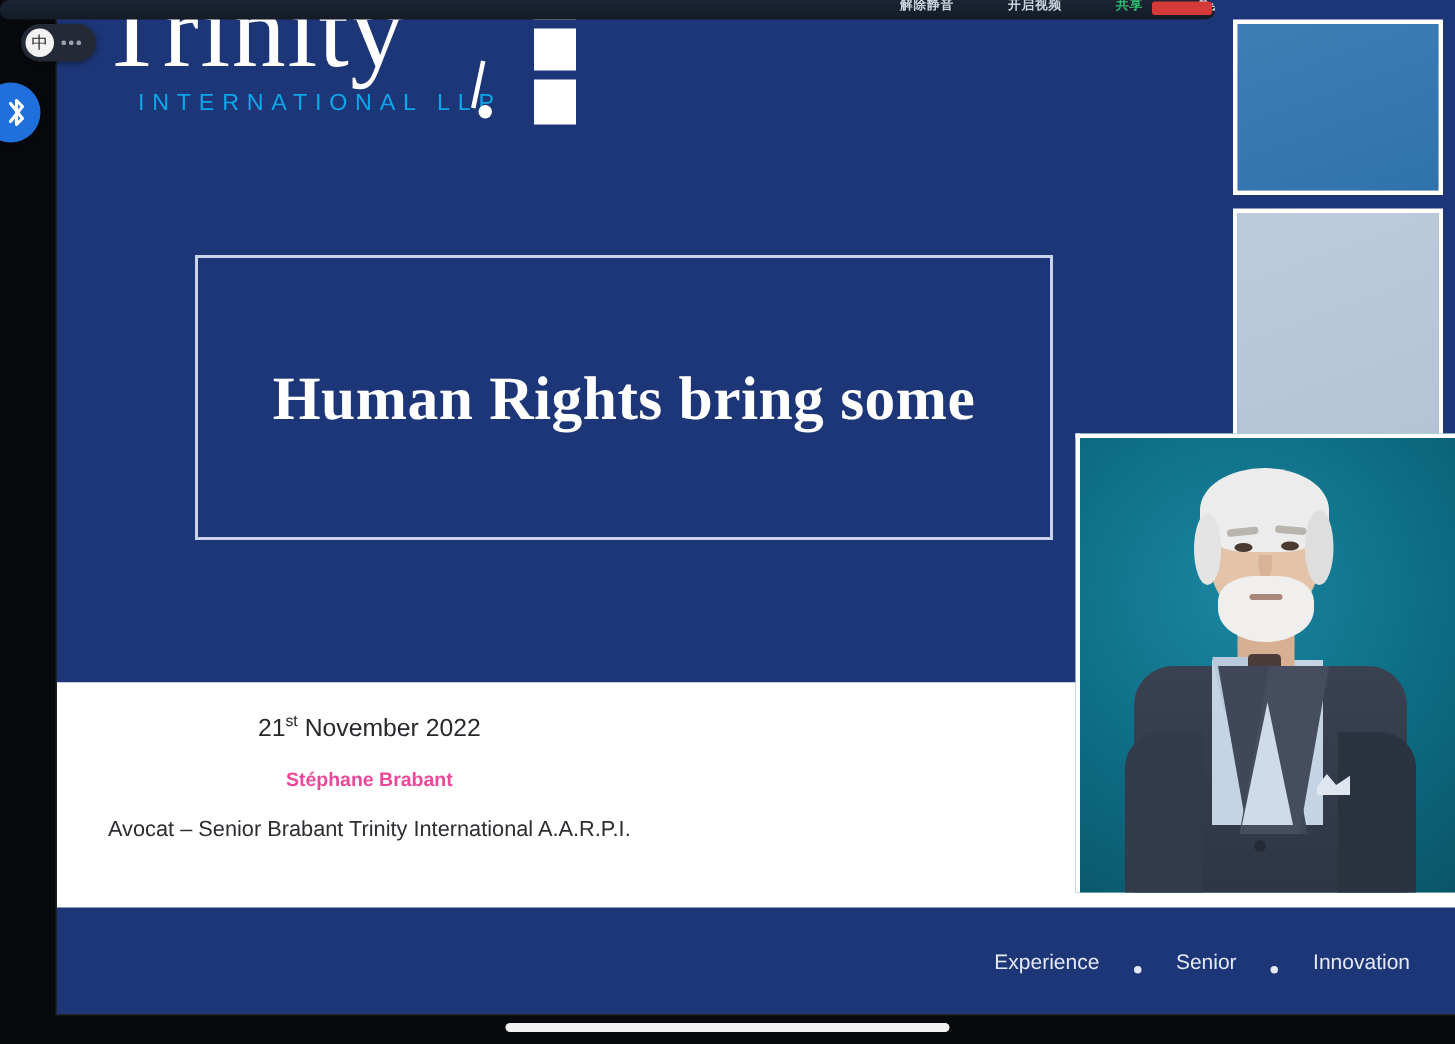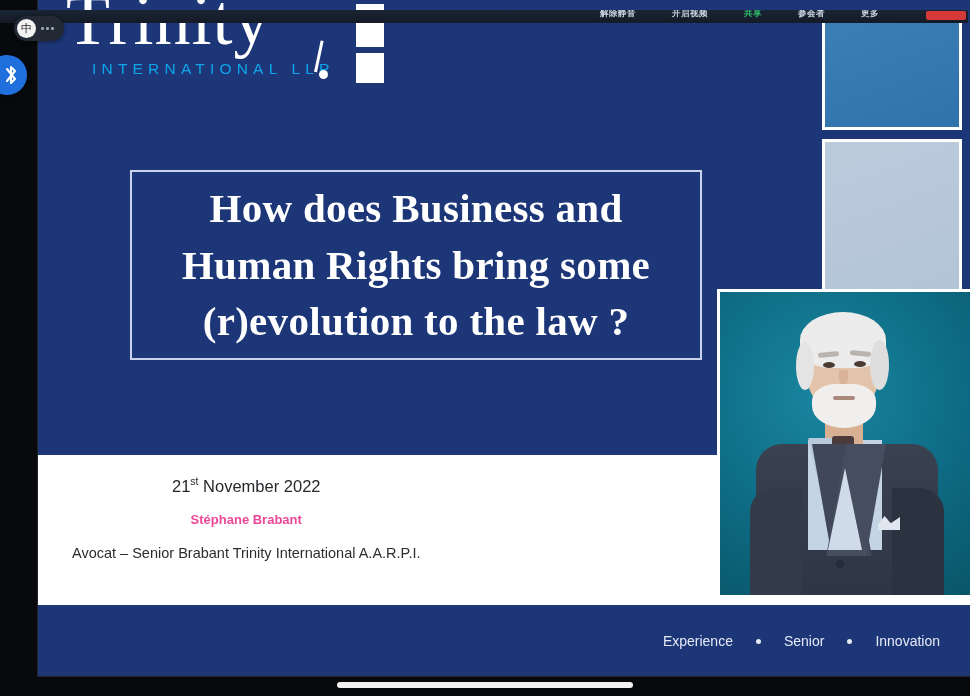--- a/index.html
+++ b/index.html
@@ -3,23 +3,23 @@
 <meta charset="utf-8">
 <style>
   * { margin:0; padding:0; box-sizing:border-box; }
   html,body { width:970px; height:696px; overflow:hidden; background:#07070a; }
   body { font-family:"Liberation Sans", sans-serif; }
 
   #root { position:relative; width:970px; height:696px; background:#08090d; }
 
   
   .toolbar {
-    position:absolute; left:0; top:10px; width:968px; height:13px;
+    position:absolute; left:0; top:0; width:810px; height:13px;
     background:linear-gradient(180deg,#1b2433 0%,#141b27 100%);
-    z-index:40; overflow:hidden;
+    z-index:40; overflow:hidden;border-radius:6px;
   }
   .tb-items { position:absolute; left:600px; top:0; height:13px; display:flex; align-items:center; }
   .tb-item {
     font-size:8.5px; font-weight:bold; color:#c9d2de; letter-spacing:.5px;
     margin-right:36px; white-space:nowrap; line-height:13px;
     transform:translateY(-3px);
   }
   .tb-item.active { color:#2fbf6d; }
   .tb-end {
     position:absolute; right:2px; top:1px; width:40px; height:9px;
@@ -91,21 +91,21 @@
   
   .info { position:absolute; left:34px; top:20px;text-align:center; }
   .info-date { font-size:16.5px; color:#26282c; margin-bottom:16px; white-space:nowrap; }
   .info-date sup { font-size:10.5px; vertical-align:super; }
   .info-name { font-size:13px; font-weight:bold; color:#ec4899; margin-bottom:18px; white-space:nowrap; }
   .info-role { font-size:14.5px; color:#2b2d31; white-space:nowrap; }
 
   
   .tagline {
     position:absolute; right:32px; top:28px;
-    display:flex; align-items:center; gap:23px;
+    display:flex; align-items:flex-end; gap:23px;
     font-size:14px; color:#e4e9f4; white-space:nowrap;
   }
   .tag-dot { width:5px; height:5px; border-radius:50%; background:#e4e9f4; display:inline-block; }
 
   
   .rail { position:absolute; right:0px; top:13px; width:152px; z-index:30; }
   .thumb { position:absolute; left:4px; width:140px; border:3px solid #ffffff; }
   .thumb-1 { top:0px;   height:117px; background:linear-gradient(160deg,#3c7fb5 0%,#2f73ab 100%); }
   .thumb-2 { top:126px; height:155px; background:linear-gradient(160deg,#bccbdc 0%,#b3c4d7 100%); }
 
@@ -212,23 +212,21 @@
         <div class="logo-dot"></div>
         <div class="logo-mark">
           <div class="lm-bar lm-1"></div>
           <div class="lm-bar lm-2"></div>
           <div class="lm-bar lm-3"></div>
         </div>
       </div>
 
       <div class="title-box">
         <div class="title-box-inner">
-          <div class="title-line">How does Business and</div>
           <div class="title-line">Human Rights bring some</div>
-          <div class="title-line">(r)evolution to the law ?</div>
         </div>
       </div>
     </div>
 
     <div class="slide-white">
       <div class="info">
         <div class="info-date"><span>21</span><sup>st</sup><span> November 2022</span></div>
         <div class="info-name">Stéphane Brabant</div>
         <div class="info-role">Avocat – Senior Brabant Trinity International A.A.R.P.I.</div>
       </div>

